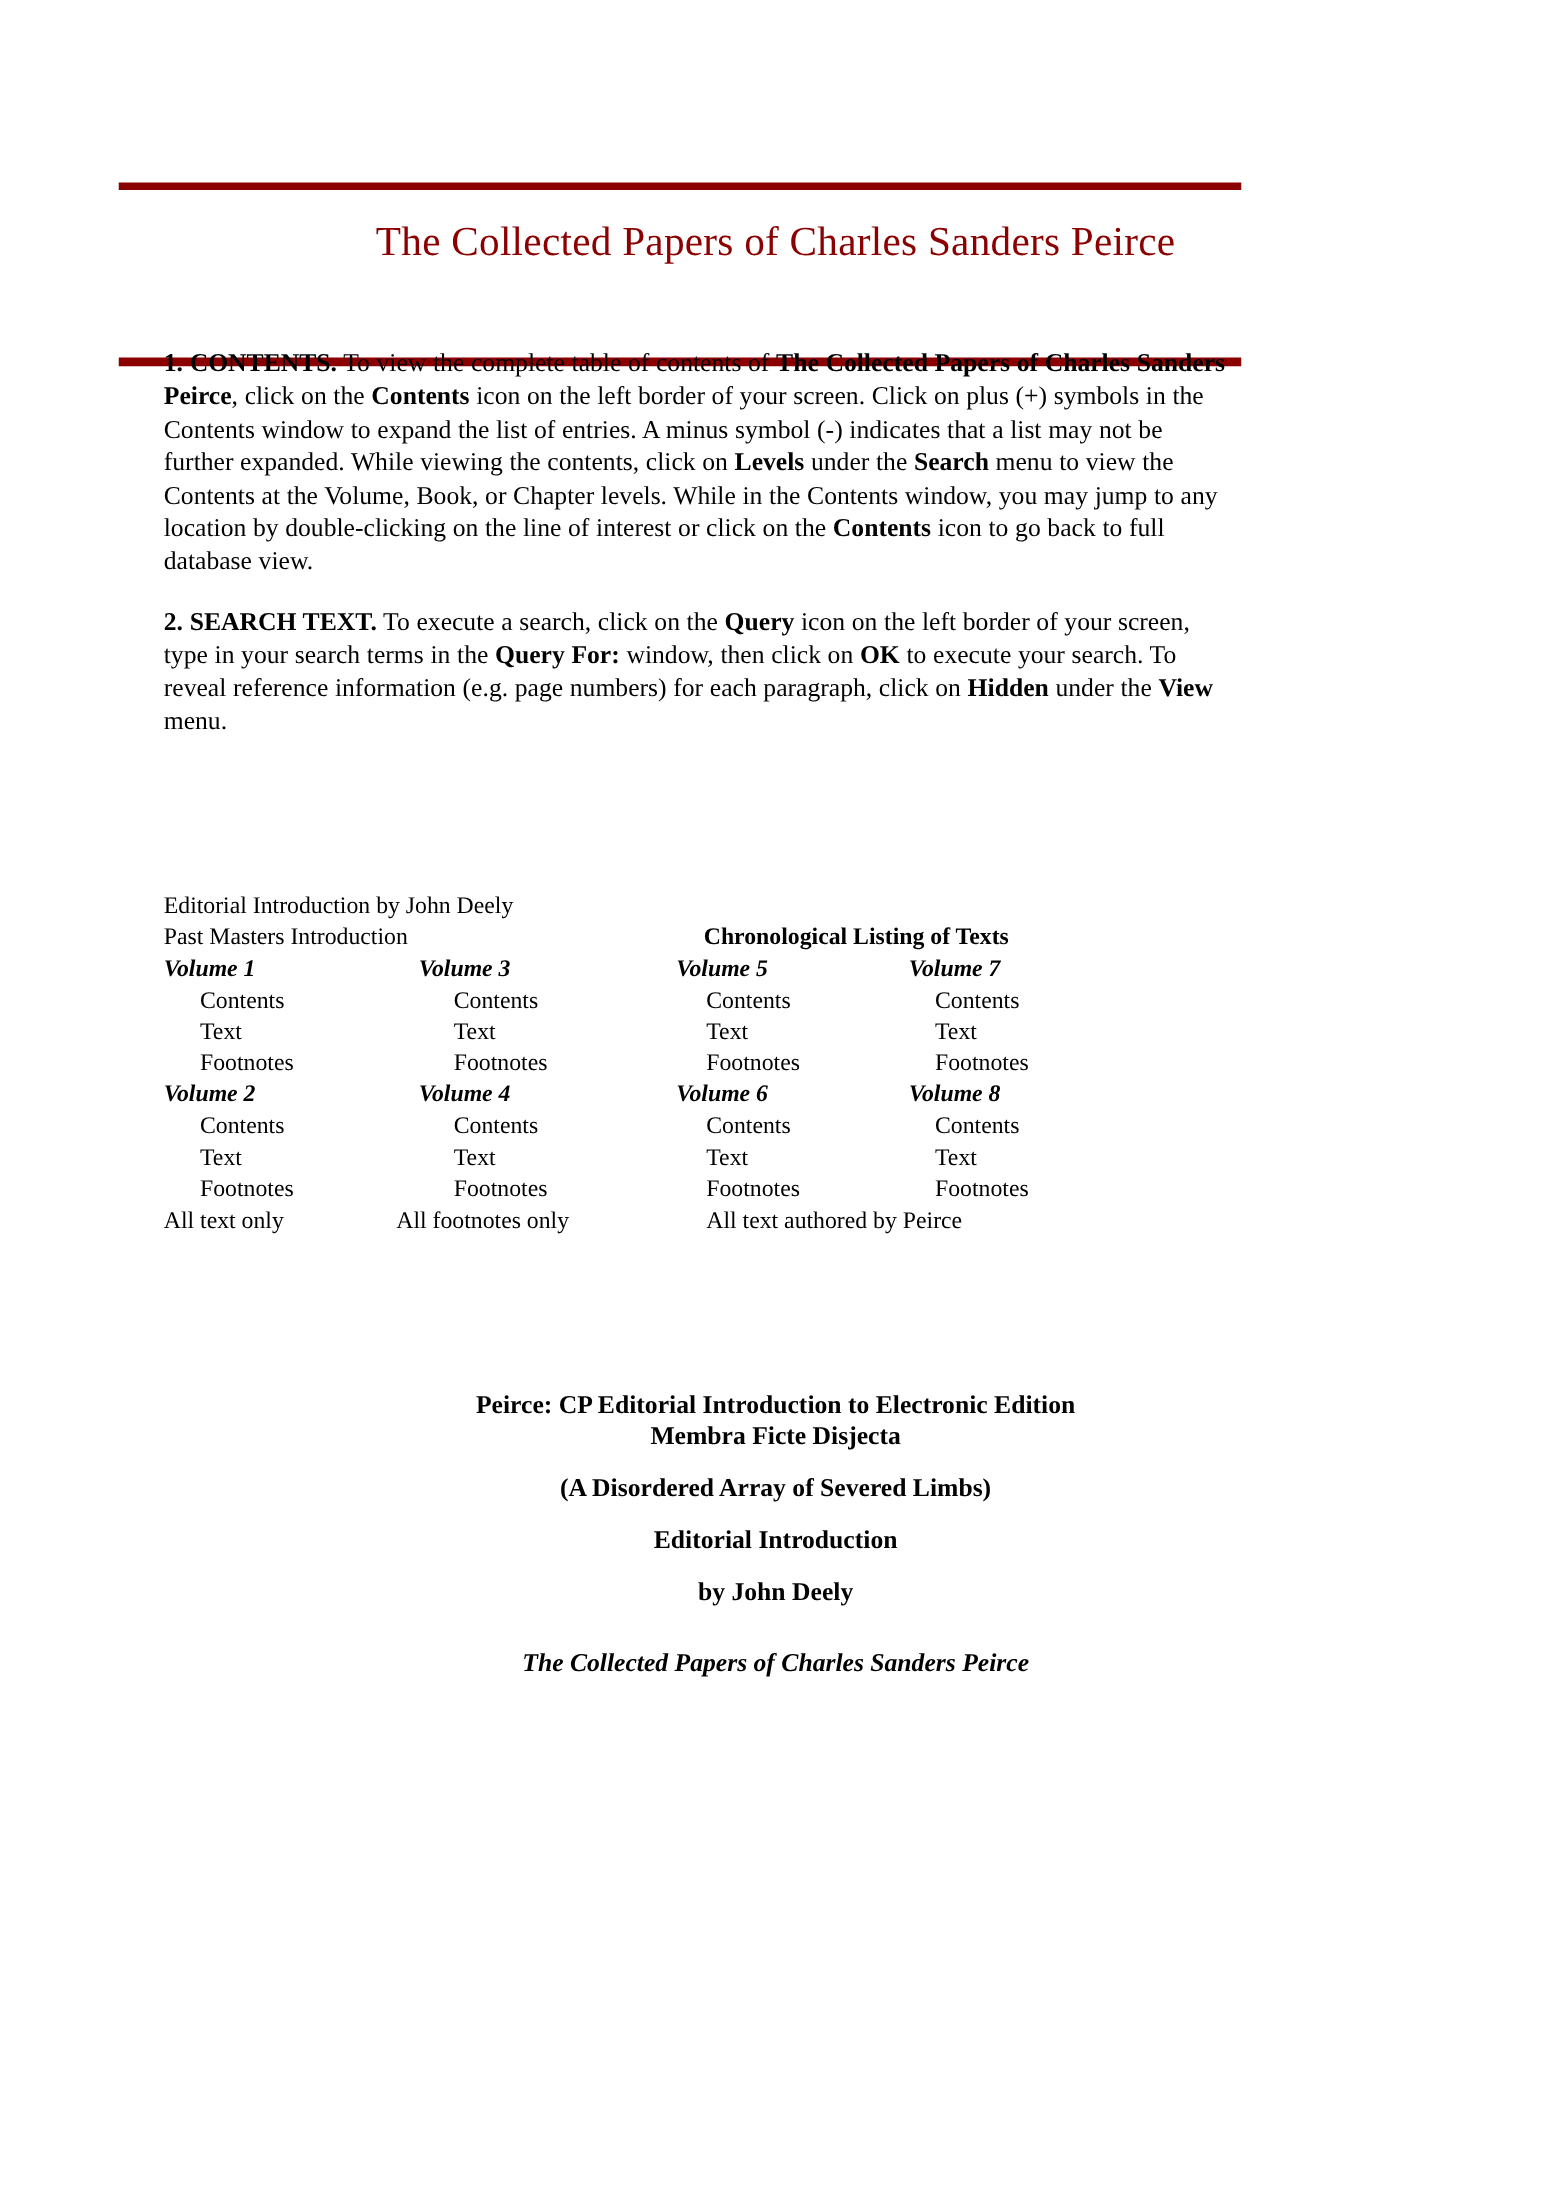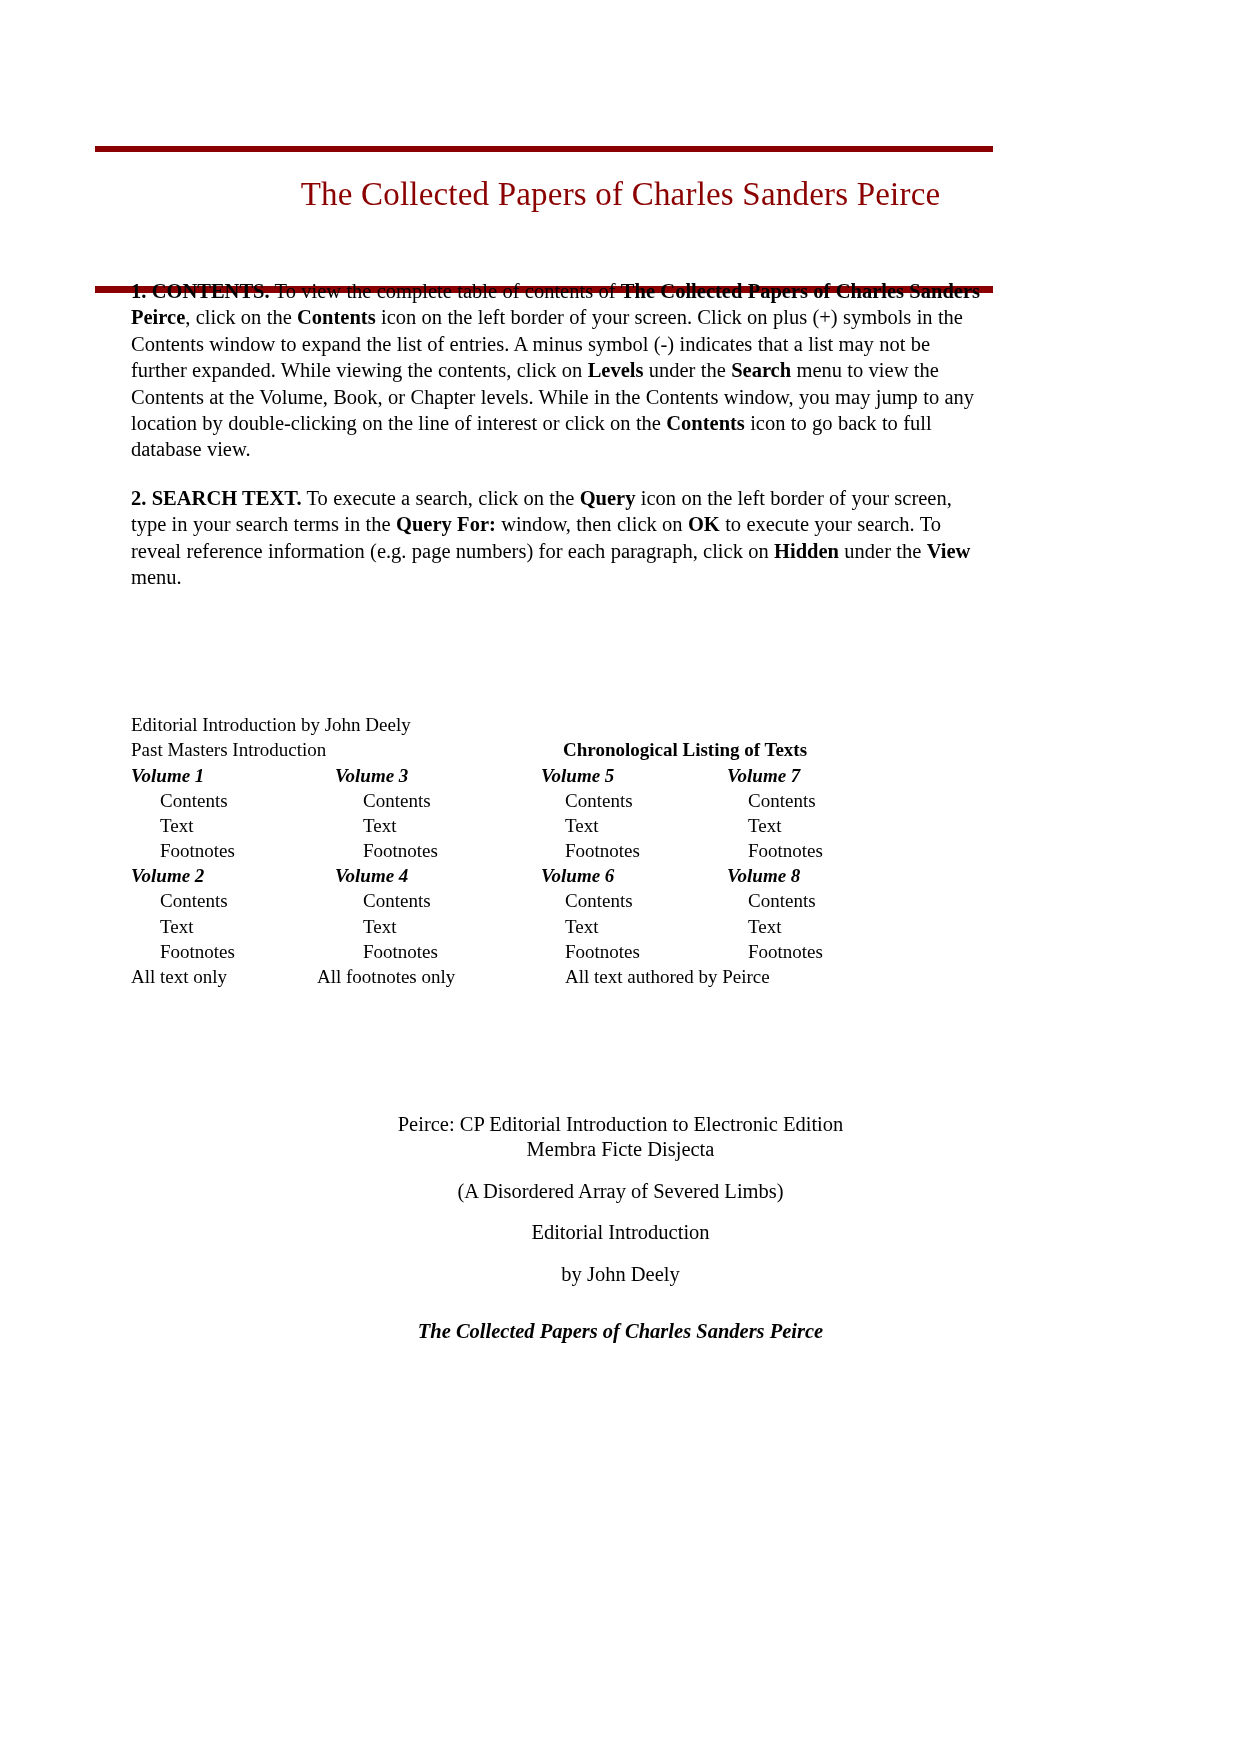--- a/index.html
+++ b/index.html
@@ -112,20 +112,21 @@
     position: absolute;
     left: 0;
     top: 1112px;
     width: 1241px;
     text-align: center;
     font-size: 20.5px;
     line-height: 25.4px;
   }
   .colophon .line {
     display: block;
+    font-weight: bold;
   }
   .colophon .gap {
     display: block;
     height: 16px;
   }
   .colophon .bold-italic {
     font-weight: bold;
     font-style: italic;
   }
 </style>

